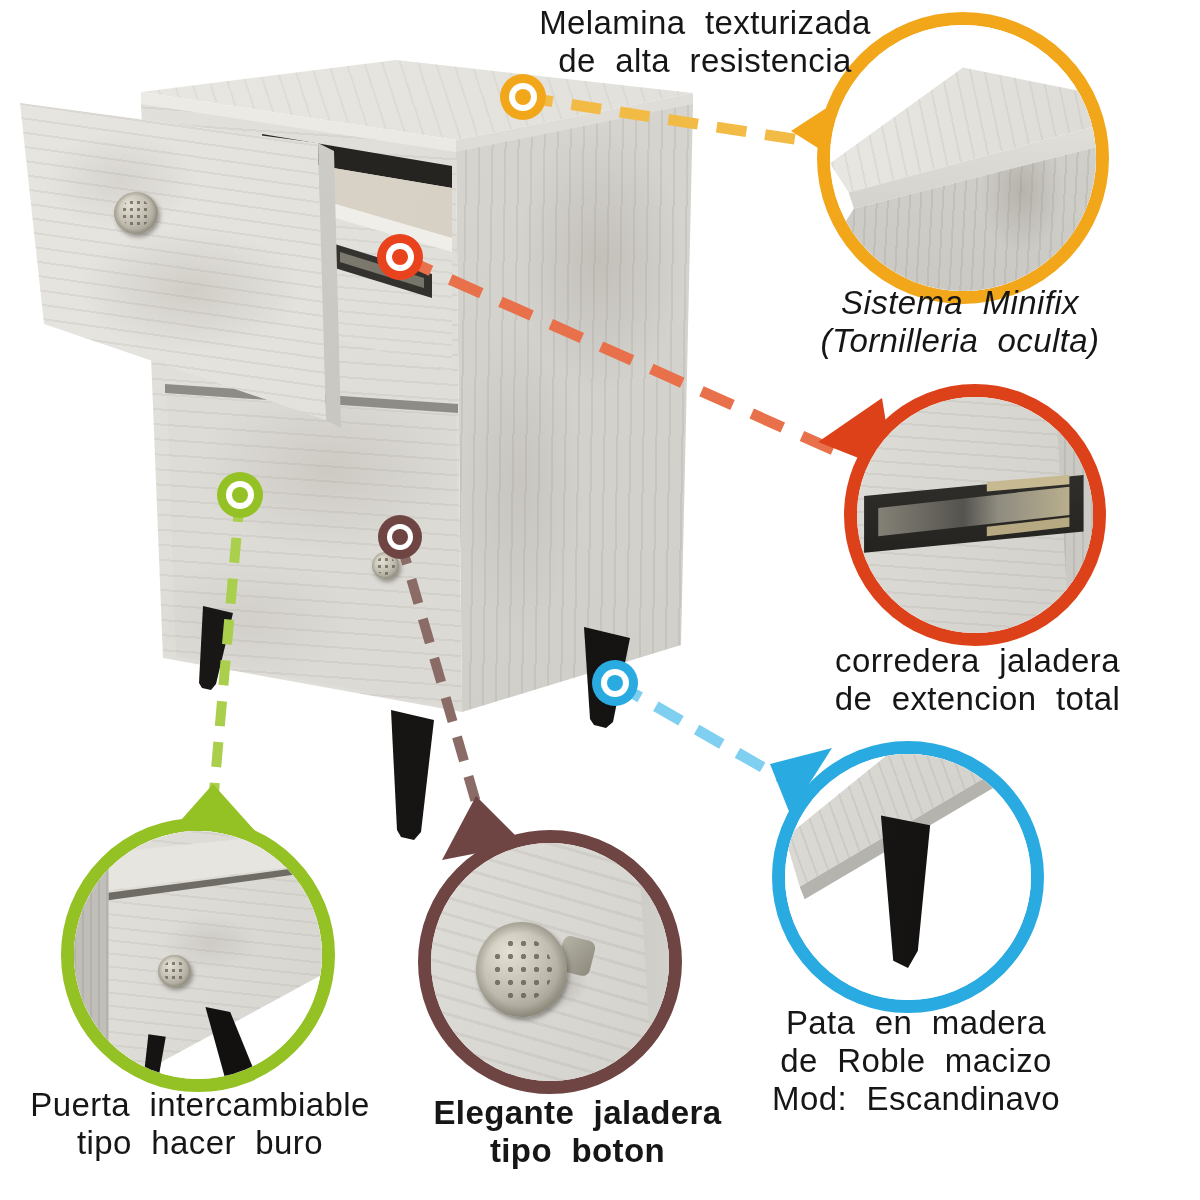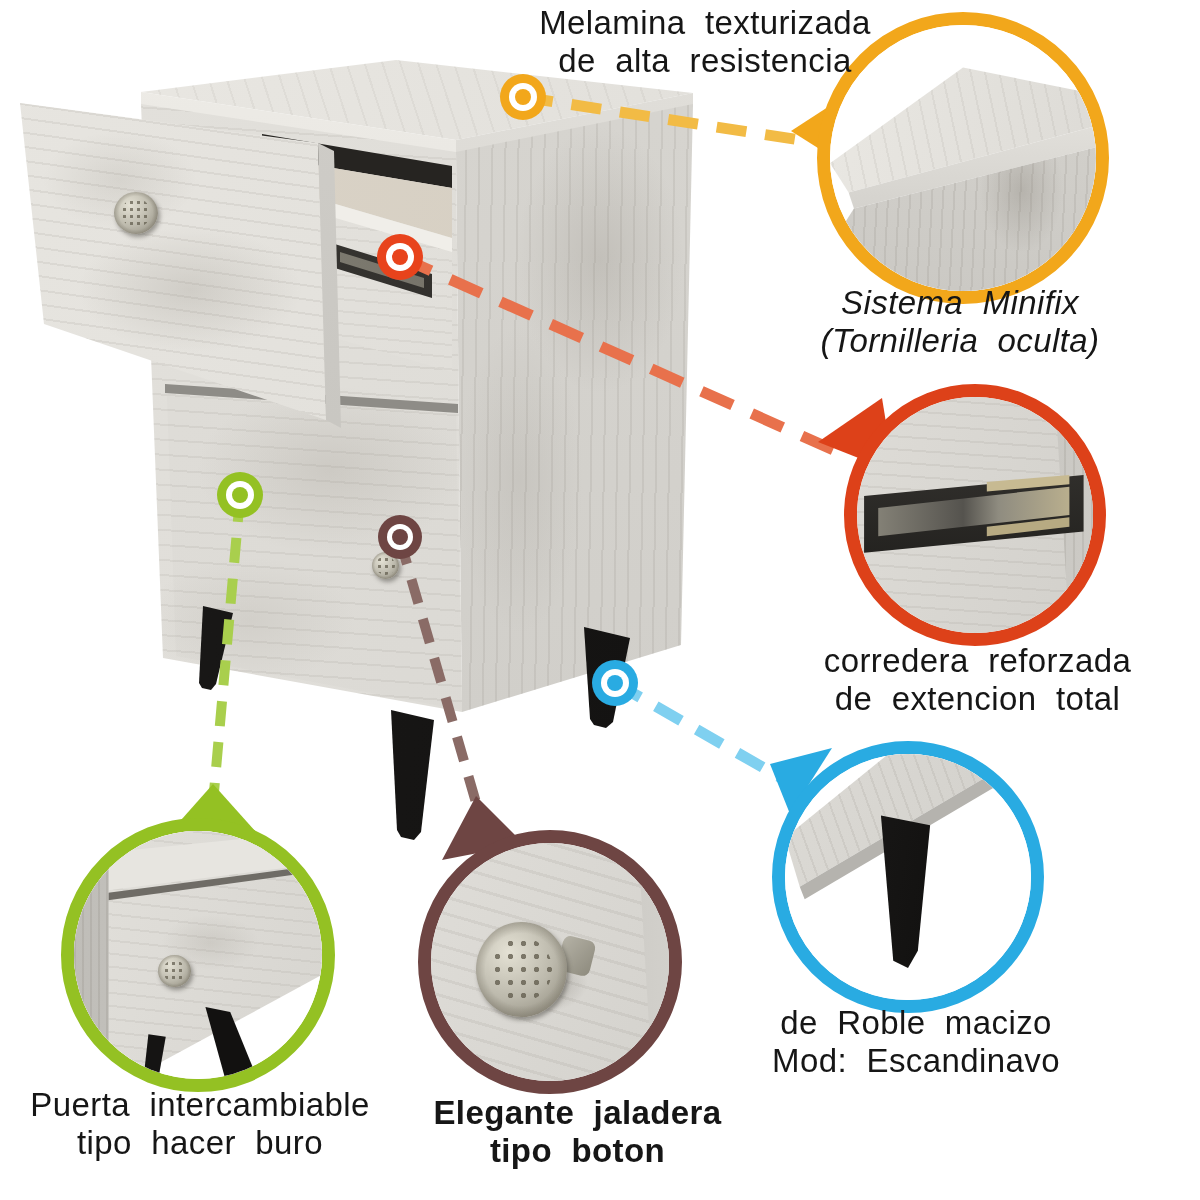--- a/index.html
+++ b/index.html
@@ -209,25 +209,26 @@
     <span>Melamina texturizada</span>
     <span>de alta resistencia</span>
   </div>
 
   <div class="label" style="left:790px;top:284px;width:340px;font-style:italic;">
     <span>Sistema Minifix</span>
     <span>(Tornilleria oculta)</span>
   </div>
 
   <div class="label" style="left:800px;top:642px;width:355px;">
-    <span>corredera reforzada</span>
+    <span>corredera jaladera</span>
     <span>de extencion total</span>
   </div>
 
   <div class="label" style="left:758px;top:1004px;width:316px;">
+    <span>Pata en madera</span>
     <span>de Roble macizo</span>
     <span>Mod: Escandinavo</span>
   </div>
 
   <div class="label" style="left:15px;top:1086px;width:370px;">
     <span>Puerta intercambiable</span>
     <span>tipo hacer buro</span>
   </div>
 
   <div class="label" style="left:420px;top:1094px;width:315px;font-weight:bold;">

